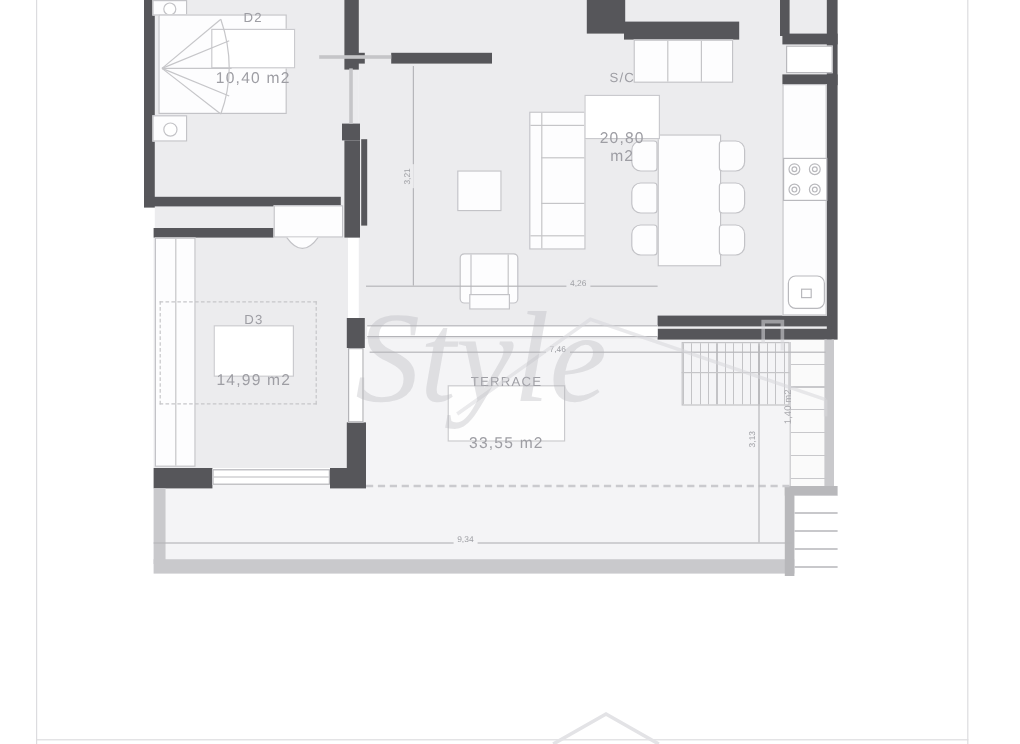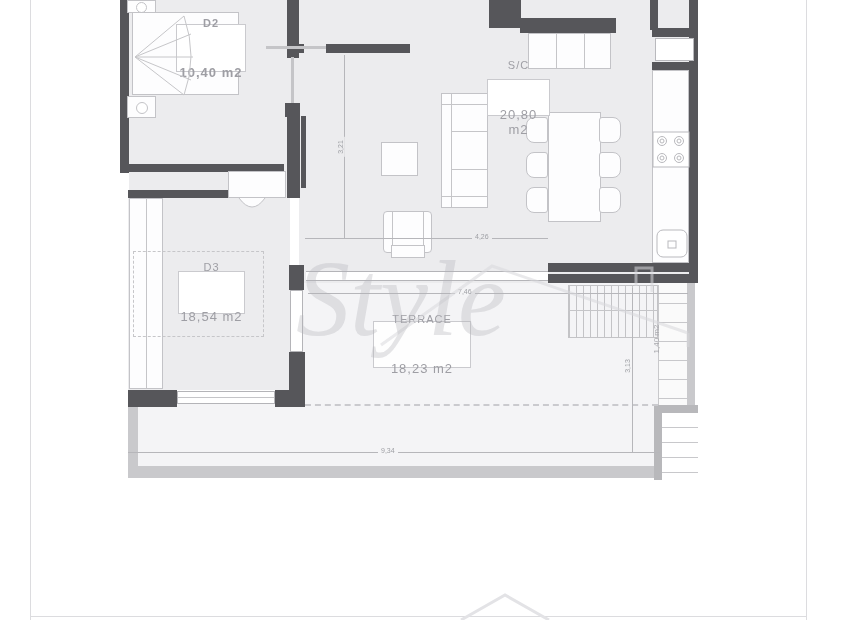--- a/index.html
+++ b/index.html
@@ -139,35 +139,35 @@
   <div class="dimlabel vrot" style="left:618px;top:362px;">3,13</div>
 
   <div class="dimline" style="left:344px;top:55px;width:1px;height:183px;"></div>
   <div class="dimlabel vrot" style="left:331px;top:143px;background:#ececee;">3,21</div>
 
   <div class="dimline" style="left:305px;top:238px;width:243px;height:1px;"></div>
   <div class="dimlabel" style="left:472px;top:233px;background:#ececee;">4,26</div>
 
   <div class="dimlabel vrot" style="left:640px;top:335px;font-size:8px;color:#a8a8ad;">1,40 m2</div>
 
-  <div class="labelbox" style="left:176px;top:24px;width:70px;height:48px;font-weight:bold;">
+  <div class="labelbox" style="left:176px;top:24px;width:70px;height:33px;">
     <span class="code">D2</span>
     <span class="area">10,40 m2</span>
   </div>
   <div class="labelbox" style="left:487px;top:79px;width:63px;height:37px;">
     <span class="code">S/C</span>
     <span class="area">20,80 m2</span>
   </div>
   <div class="labelbox" style="left:178px;top:271px;width:67px;height:43px;">
     <span class="code">D3</span>
-    <span class="area">18,54 m2</span>
+    <span class="area">14,99 m2</span>
   </div>
   <div class="labelbox" style="left:373px;top:321px;width:98px;height:47px;background:rgba(255,255,255,0.85);">
     <span class="code">TERRACE</span>
-    <span class="area">18,23 m2</span>
+    <span class="area">33,55 m2</span>
   </div>
 
   <svg width="850" height="620" viewBox="0 0 850 620" style="pointer-events:none;">
 
     <g stroke="#c6c6c9" fill="none" stroke-width="1">
       <path d="M135 57 L184 16"></path>
         <path d="M135 57 L191 34"></path>
         <path d="M135 57 L193 57"></path>
       <path d="M135 57 L191 80"></path>
         <path d="M135 57 L184 95"></path>

